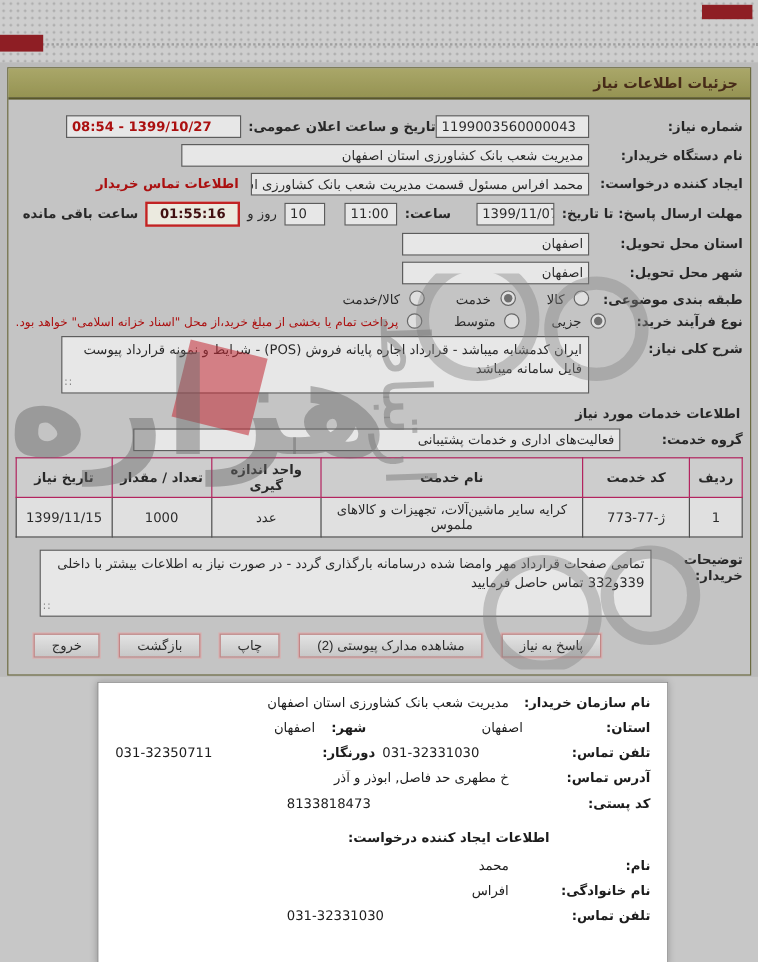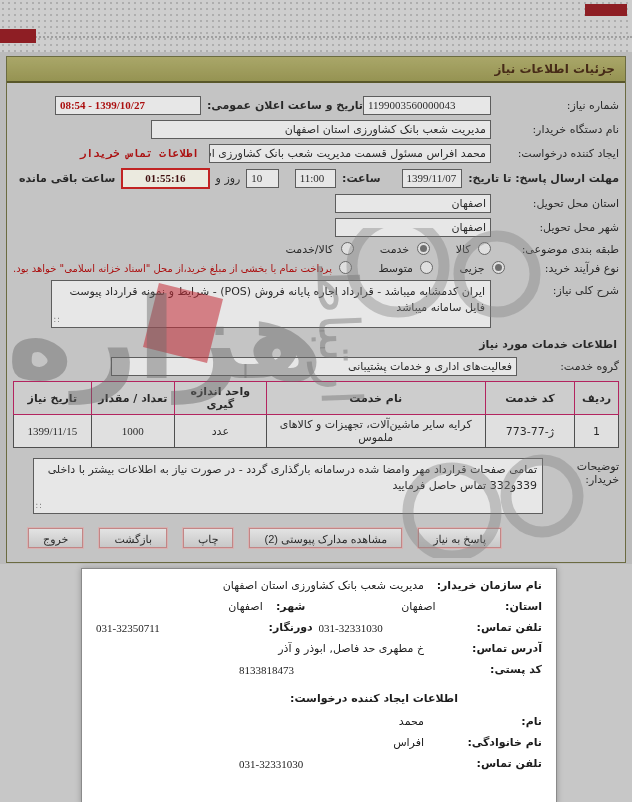--- a/index.html
+++ b/index.html
@@ -15,28 +15,28 @@
   .chip-l{top:29px;left:0;width:36px;height:14px;}
 
   .panel{position:absolute;top:56px;left:6px;width:618px;border:1px solid #6b6a3a;
     background:#d2d2d2;z-index:1;}
   .bar{background:linear-gradient(#b3b068,#9c994e);border-bottom:2px solid #55531f;
     color:#40200a;font-weight:bold;font-size:12px;padding:5px 10px;}
   .body{padding:8px 6px 10px 6px;}
 
   .frow{display:flex;align-items:center;margin:5px 0;direction:rtl;}
   .lbl{font-weight:bold;white-space:nowrap;margin-left:6px;}
-  .lblw{width:122px;font-weight:normal;margin-left:6px;}
+  .lblw{width:122px;font-weight:bold;margin-left:6px;}
   .inp{background:#fbfbfb;border:1px solid #5a5a5a;height:15px;line-height:15px;
     padding:1px 4px;overflow:hidden;white-space:nowrap;}
-  .ltr{direction:ltr;unicode-bidi:embed;text-align:left;font-family:Liberation Serif, serif;}
+  .ltr{direction:ltr;unicode-bidi:embed;text-align:left;}
   .red{color:#b50000;}
   .timer{border:2px solid #cf1717;background:#fffef2;font-weight:bold;color:#3a0000;
-    padding:1px 22px;height:15px;line-height:15px;}
-  .contact-link{color:#b50000;font-weight:bold;cursor:pointer;margin-right:10px;font-family:Liberation Mono, monospace;}
+    padding:1px 10px;height:15px;line-height:15px;}
+  .contact-link{color:#b50000;font-weight:bold;cursor:pointer;margin-right:10px;}
 
   .radio{display:inline-block;width:11px;height:11px;border:1px solid #666;border-radius:50%;
     background:#f2f2f2;margin-left:4px;vertical-align:-2px;position:relative;}
   .radio.checked::after{content:"";position:absolute;inset:2px;border-radius:50%;background:#6f6f6f;}
   .ropt{margin-left:26px;white-space:nowrap;}
 
   .txtarea{background:#fbfbfb;border:1px solid #5a5a5a;padding:3px 5px;line-height:1.45;
     position:relative;}
   .grip{position:absolute;left:2px;bottom:0px;color:#888;font-size:9px;letter-spacing:1px;}
 

